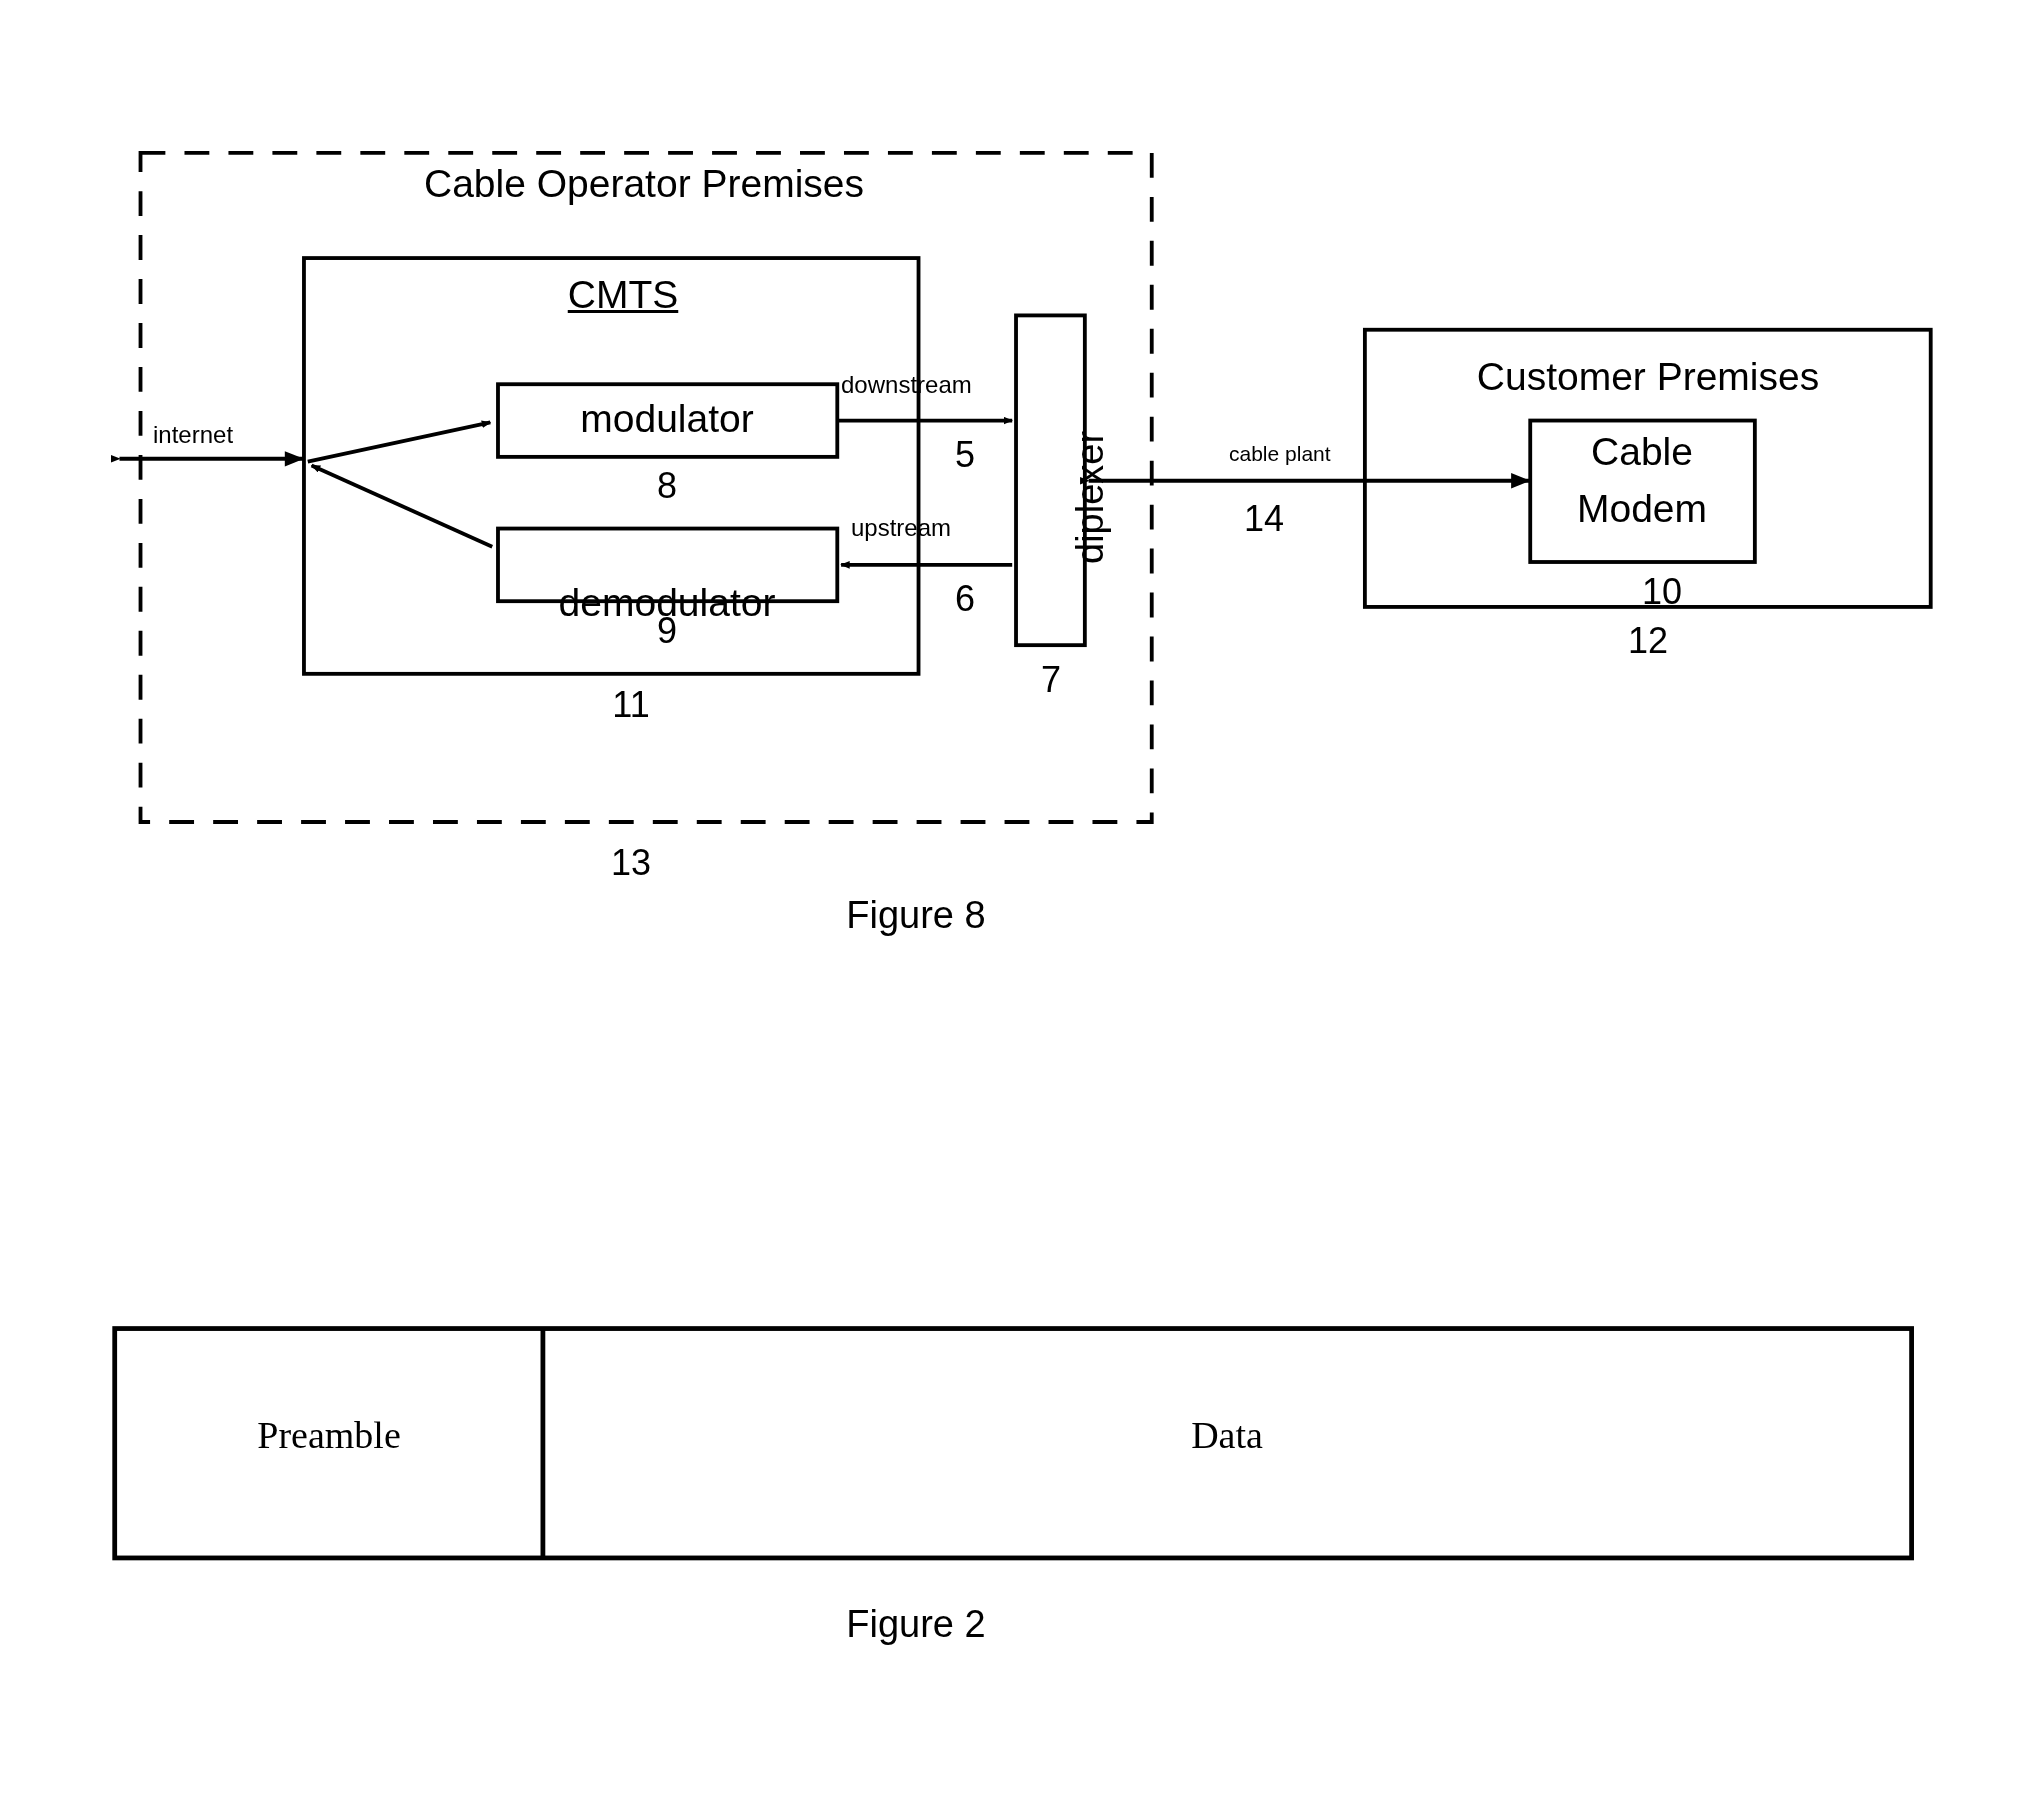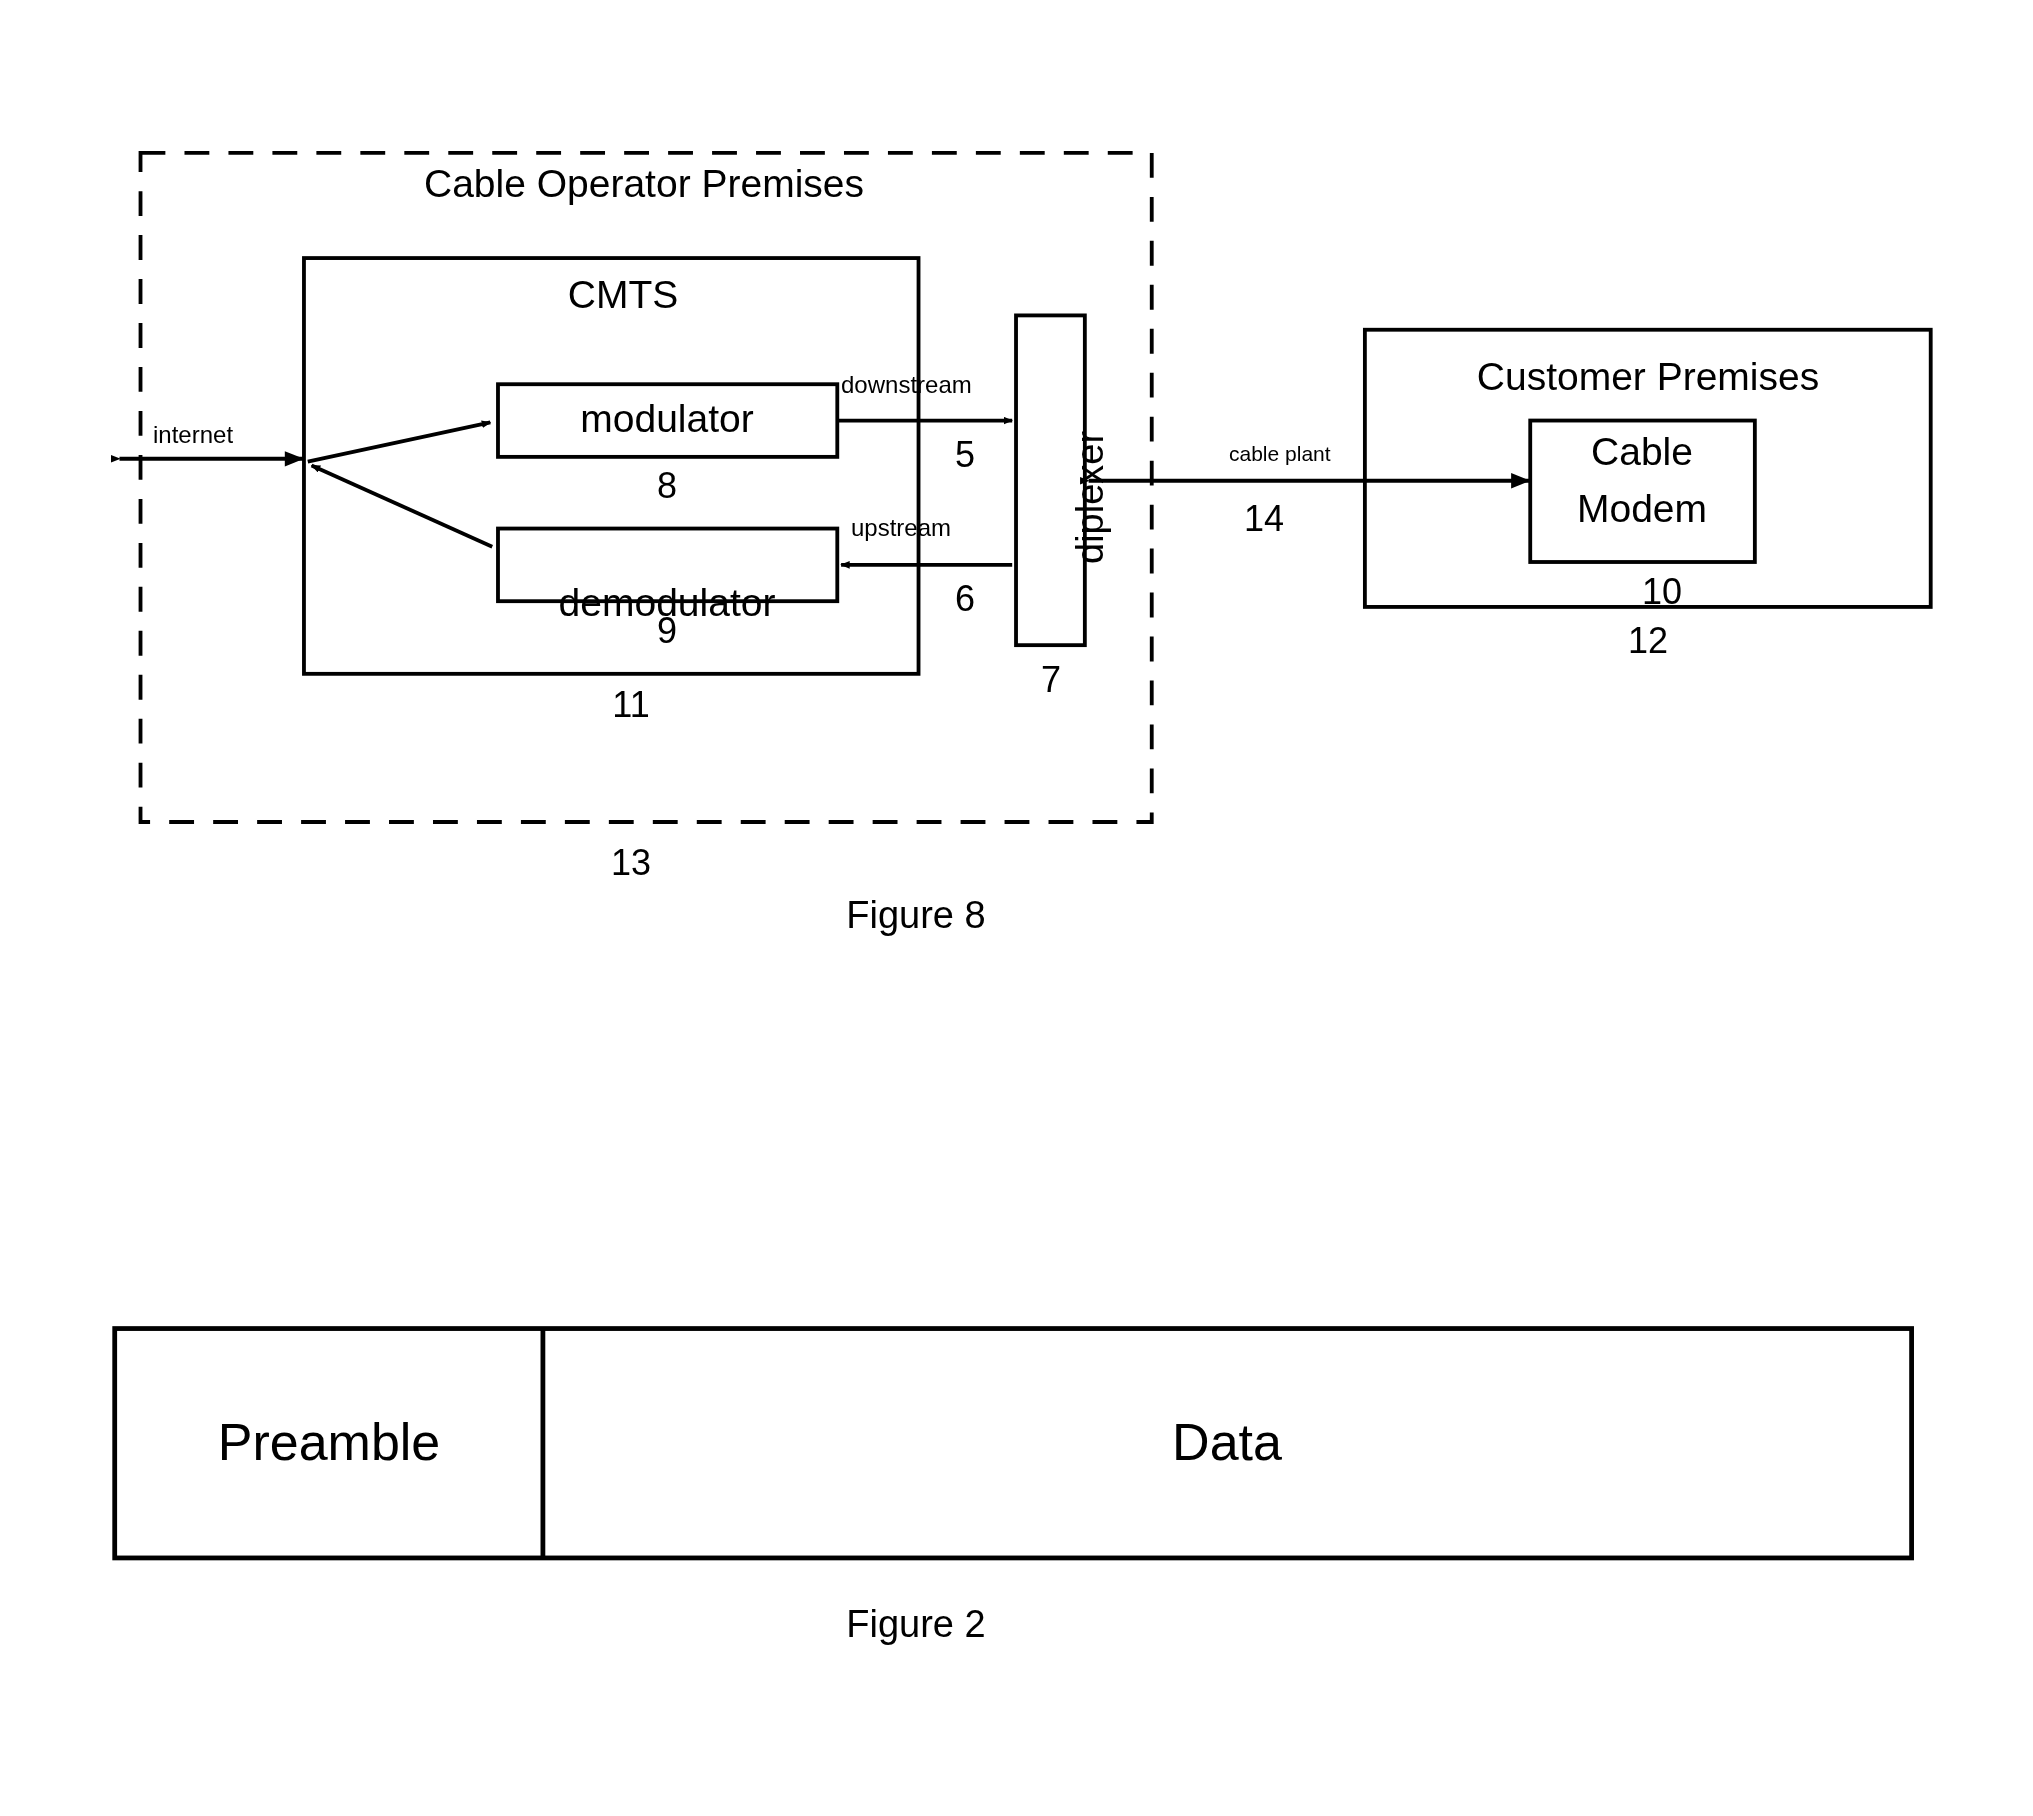--- a/index.html
+++ b/index.html
@@ -38,21 +38,21 @@
   .lbl.center {
     transform: translateX(-50%);
     text-align: center;
   }
   .t-title   { font-size: 39px; }
   .t-box     { font-size: 39px; }
   .t-num     { font-size: 36px; }
   .t-small   { font-size: 21px; margin-left: 36px; }
   .t-mid     { font-size: 24px; }
   .t-caption { font-size: 38px; }
-  .t-frame   { font-size: 52px; }
+  .t-frame   { font-size: 38px; font-family: Liberation Serif, serif; }
   .vert-text {
     position: absolute;
     font-size: 38px;
     white-space: nowrap;
     transform-origin: 0 0;
   }
 </style>
 </head>
 <body>
 
@@ -98,21 +98,21 @@
 
     <path d="M1581,495 L1601,503 L1581,511 z" fill="#000"></path>
 
     <rect x="120" y="1390" width="1880" height="240" fill="none" stroke="#000" stroke-width="5"></rect>
     <line x1="568" y1="1390" x2="568" y2="1630" stroke="#000" stroke-width="5"></line>
   </svg>
 
   <div class="lbl center t-title" style="left:644px; top:164px;">Cable Operator Premises</div>
   <div class="lbl center t-num" style="left:631px; top:845px;">13</div>
 
-  <div class="lbl center t-title" style="left:623px; top:275px;">CMTS</div>
+  <div class="lbl center t-title" style="left:623px; top:275px;text-decoration:underline;">CMTS</div>
   <div class="lbl center t-num" style="left:631px; top:687px;">11</div>
 
   <div class="lbl center t-box" style="left:667px; top:399px;">modulator</div>
   <div class="lbl center t-num" style="left:667px; top:468px;">8</div>
 
   <div class="lbl center t-box" style="left:667px; top:543px;margin-top:40px;">demodulator</div>
   <div class="lbl center t-num" style="left:667px; top:613px;">9</div>
 
   <div class="lbl t-mid" style="left:153px; top:423px;">internet</div>
 

